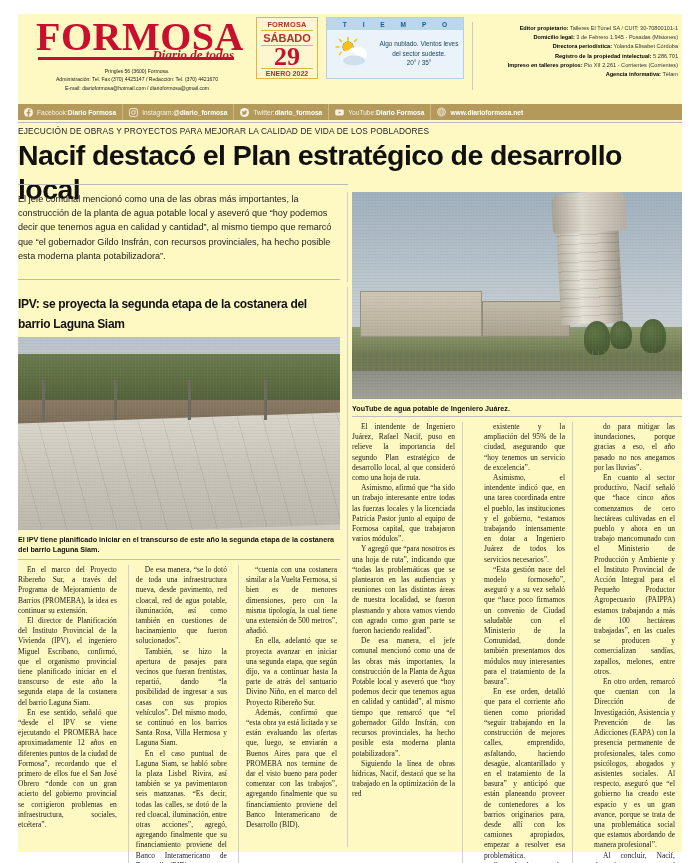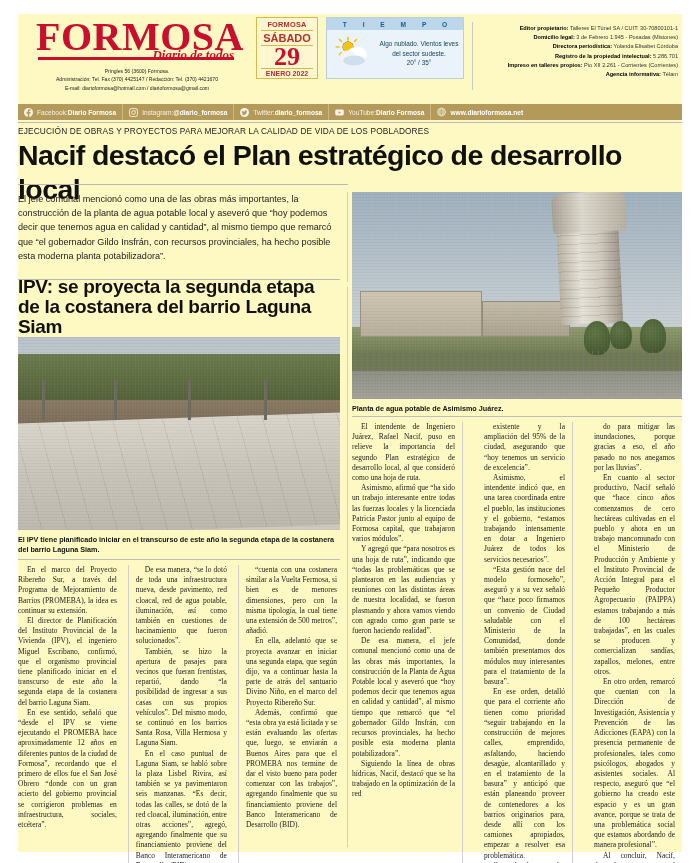--- a/index.html
+++ b/index.html
@@ -224,24 +224,24 @@
     left: 0; top: 178px;
     width: 330px;
     font-family: "Liberation Sans", sans-serif;
     font-size: 9.1px;
     line-height: 14.2px;
     color: #1b1b1b;
   }
 
   .subhead {
     position: absolute;
-    left: 0; top: 263px;
+    left: 0; top: 280px;
     width: 322px;
     font-weight: bold;
-    font-size: 19px;
+    font-size: 12px;
     line-height: 20px;
     color: #111;
     letter-spacing: -0.3px;
   }
 
   
   .photo-left {
     position: absolute;
     left: 0; top: 323px;
     width: 322px; height: 193px;
@@ -533,21 +533,21 @@
       <div class="ph-bld2"></div>
       <div class="ph-tower"></div>
       <div class="ph-tank"></div>
       <div class="ph-tree" style="left:232px;"></div>
       <div class="ph-tree" style="left:258px;bottom:50px;height:28px;width:22px;"></div>
       <div class="ph-tree" style="left:288px;bottom:46px;"></div>
       <div class="ph-fence"></div>
       <div class="ph-road"></div>
       <div class="grain"></div>
     </div>
-    <div class="cap cap-right">Planta de agua potable de Asimismo Juárez.</div>
+    <div class="cap cap-right">YouTube de agua potable de Ingeniero Juárez.</div>
     <div class="hr-right"></div>
 
     <div class="photo-left">
       <div class="ph-sky-b"></div>
       <div class="ph-veg"></div>
       <div class="ph-dirt"></div>
       <div class="ph-conc"></div>
       <div class="ph-post" style="left:24px;"></div>
       <div class="ph-post" style="left:96px;"></div>
       <div class="ph-post" style="left:170px;"></div>

